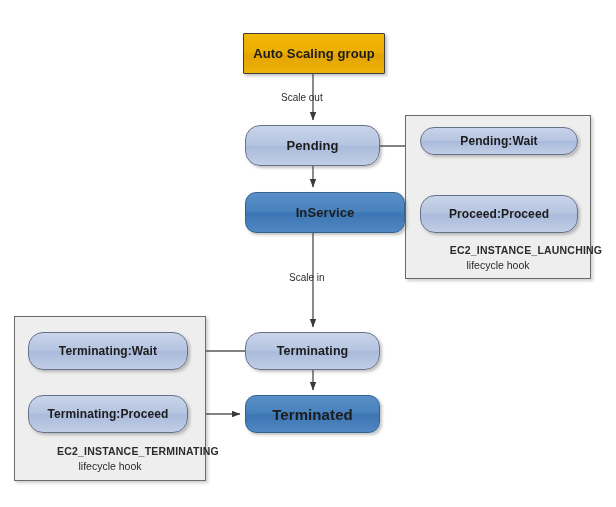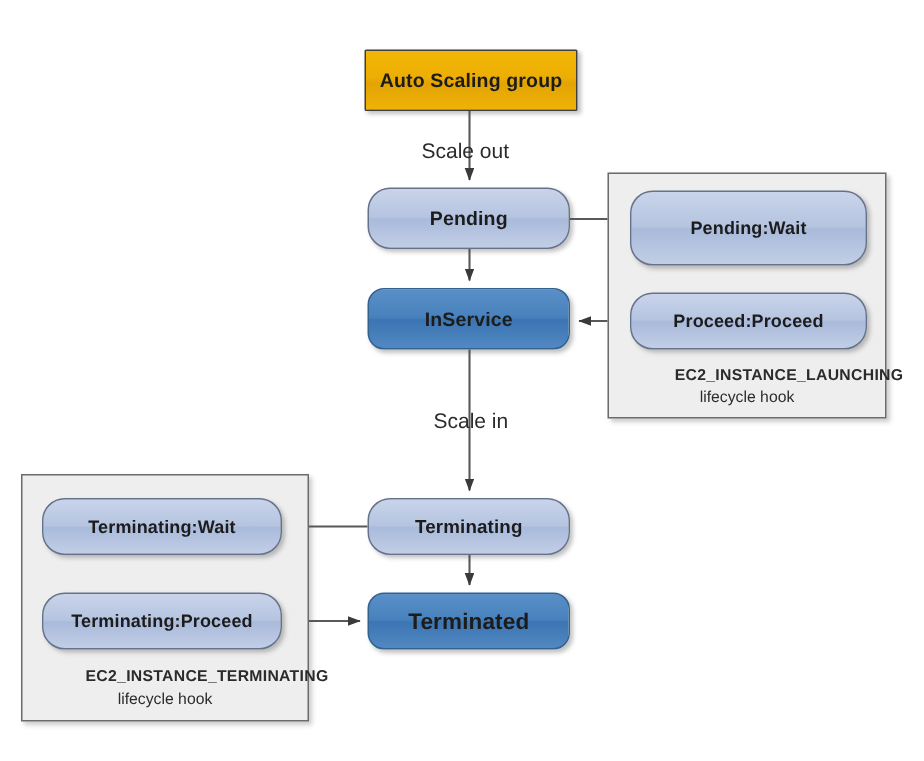--- a/index.html
+++ b/index.html
@@ -73,21 +73,21 @@
     letter-spacing: 0.2px;
     margin-left: 28px;
   }
   .caption-sub {
     font-size: 10.5px;
     font-weight: normal;
     margin-top: 1px;
   }
   .edge-label {
     position: absolute;
-    font-size: 14px;
+    font-size: 10px;
     color: #2b2b2b;
     font-weight: normal;
     white-space: nowrap;
   }
 </style>
 </head>
 <body>
 
 <div id="canvas">
 
@@ -132,25 +132,25 @@
   </div>
 
   <div class="node node-gold" style="left:243px; top:33px; width:142px; height:41px; font-size:13px;">
     <span>Auto Scaling group</span>
   </div>
 
   <div class="node node-rounded node-light" style="left:245px; top:125px; width:135px; height:41px; font-size:13px;">
     <span>Pending</span>
   </div>
 
-  <div class="node node-rounded node-dark" style="left:245px; top:192px; width:135px; height:41px; font-size:13px;">
+  <div class="node node-rounded node-dark" style="left:245px; top:192px; width:160px; height:41px; font-size:13px;">
     <span>InService</span>
   </div>
 
-  <div class="node node-rounded node-light" style="left:420px; top:127px; width:158px; height:50px; font-size:12px;justify-content:center;">
+  <div class="node node-rounded node-light" style="left:420px; top:127px; width:158px; height:28px; font-size:12px;justify-content:center;">
     <span>Pending:Wait</span>
   </div>
 
   <div class="node node-rounded node-light" style="left:420px; top:195px; width:158px; height:38px; font-size:12px;">
     <span>Proceed:Proceed</span>
   </div>
 
   <div class="node node-rounded node-light" style="left:245px; top:332px; width:135px; height:38px; font-size:12.5px;">
     <span>Terminating</span>
   </div>

